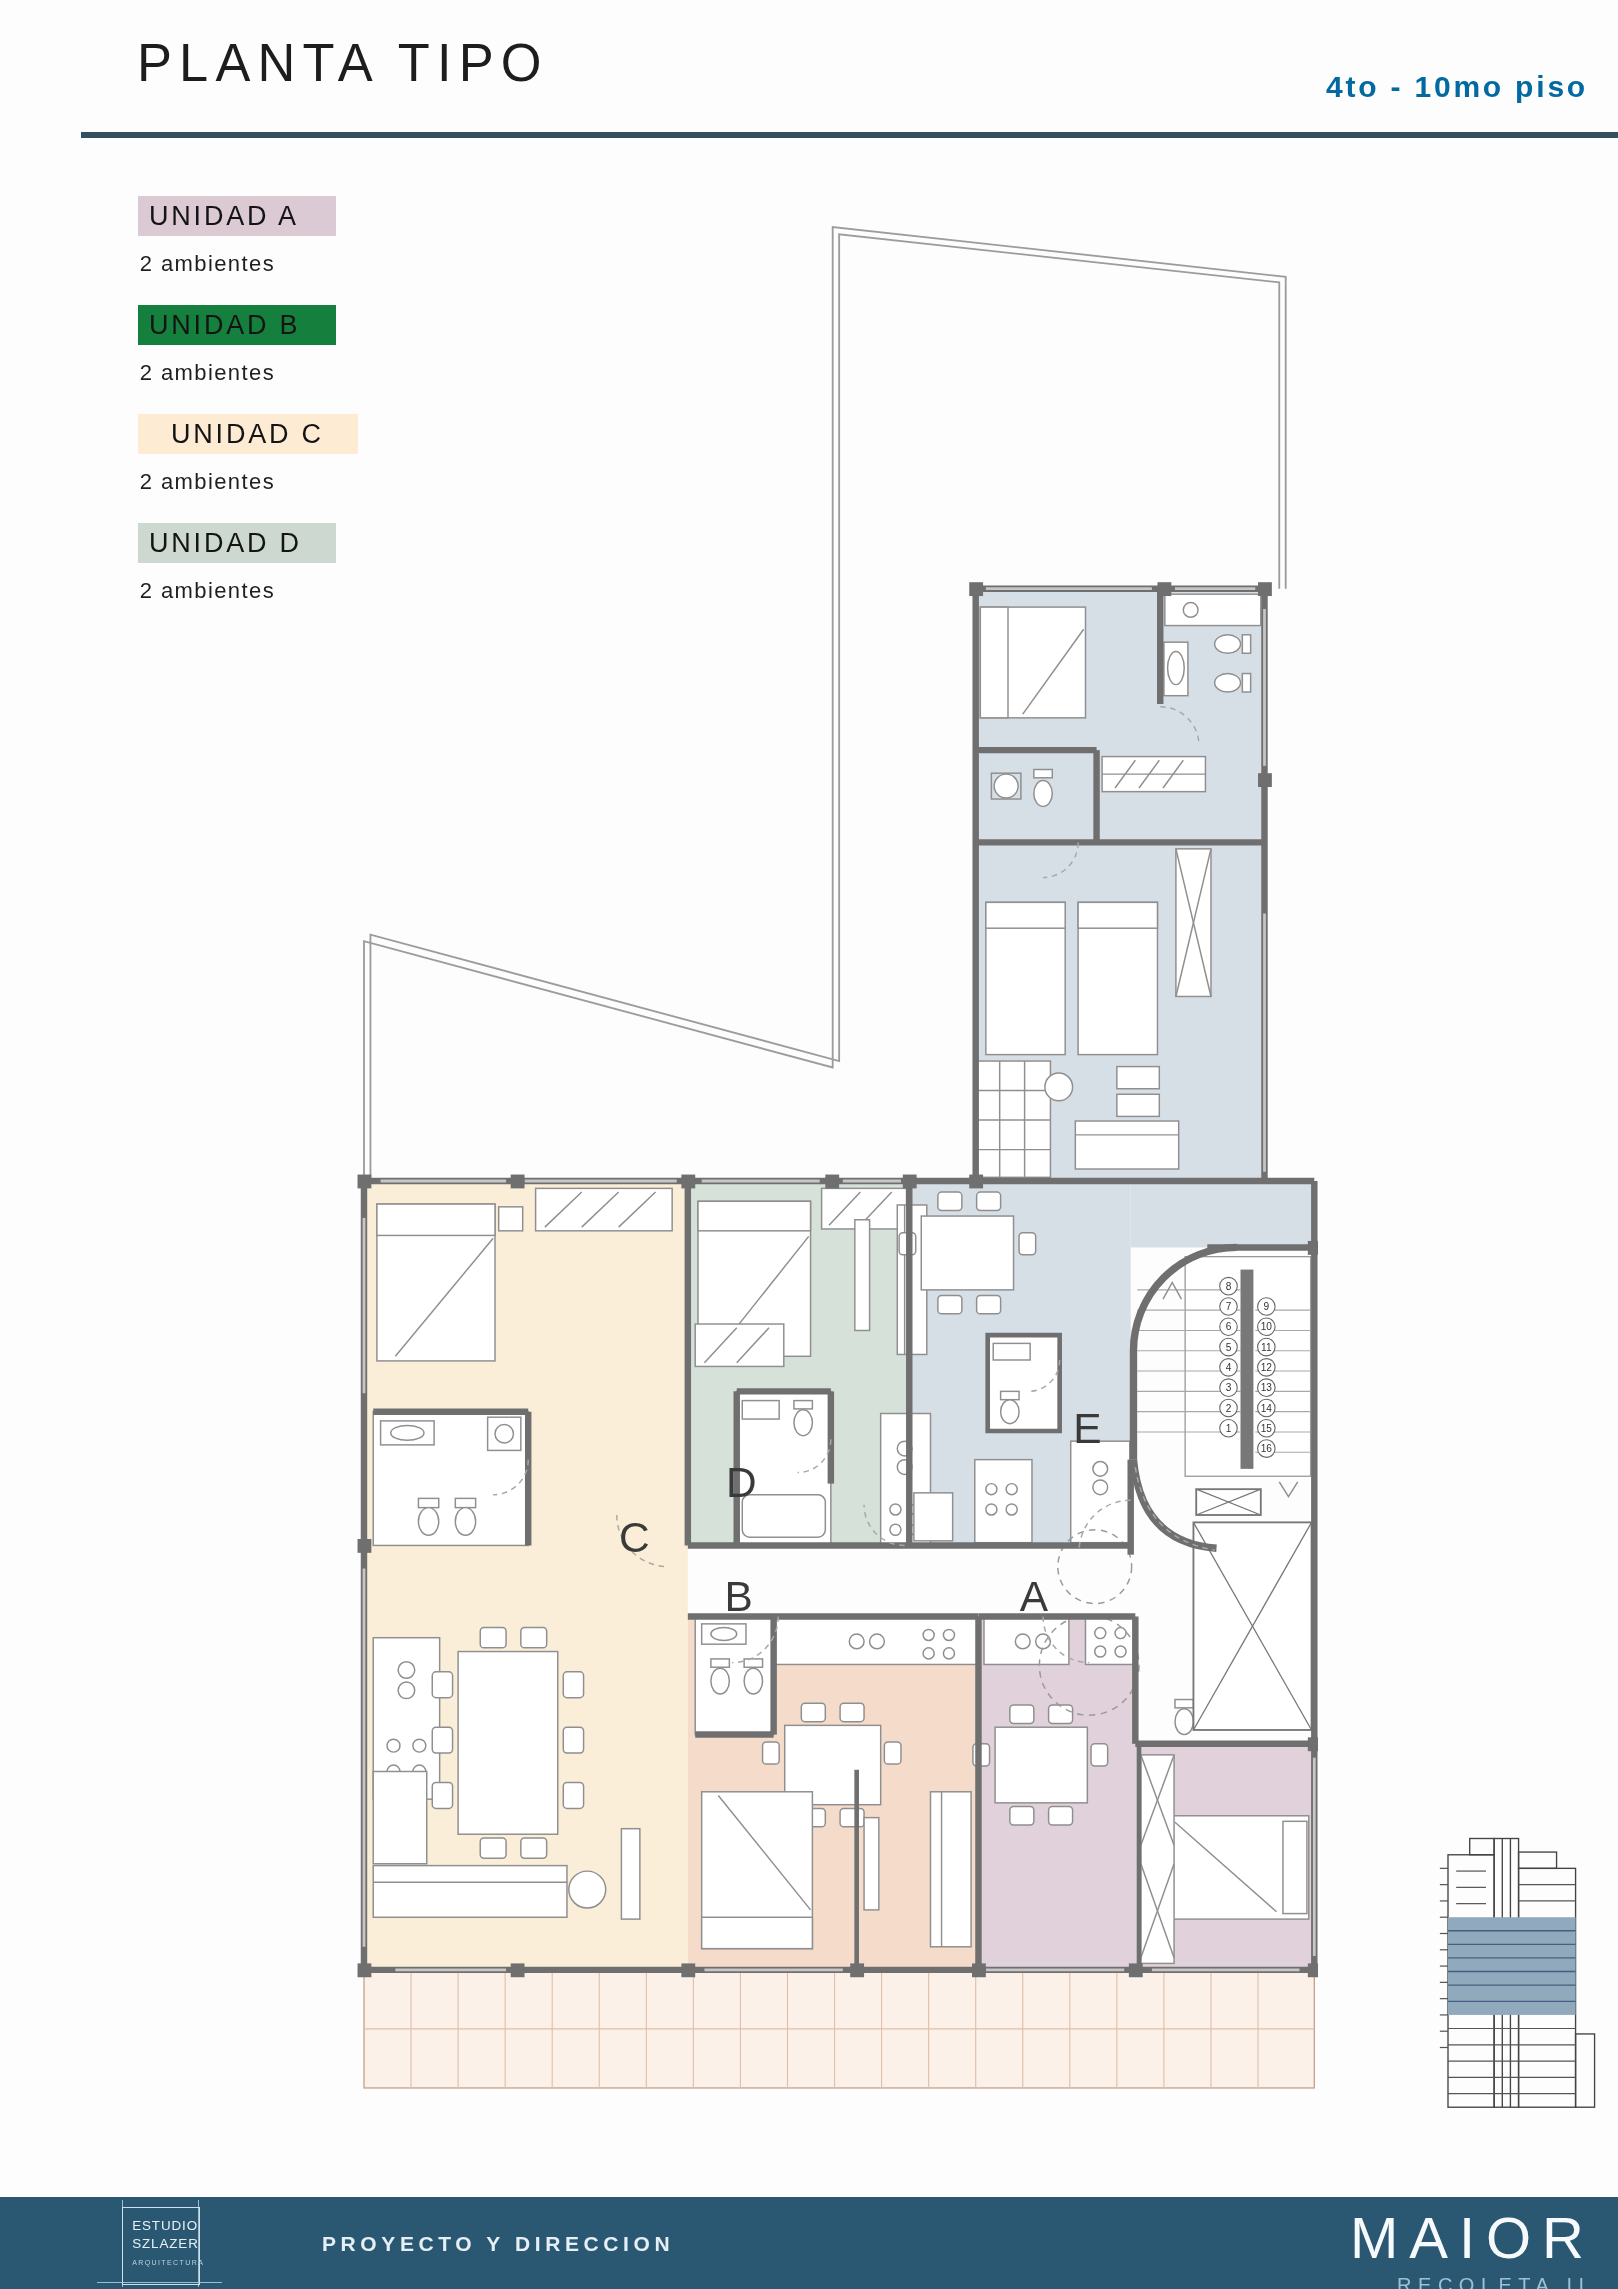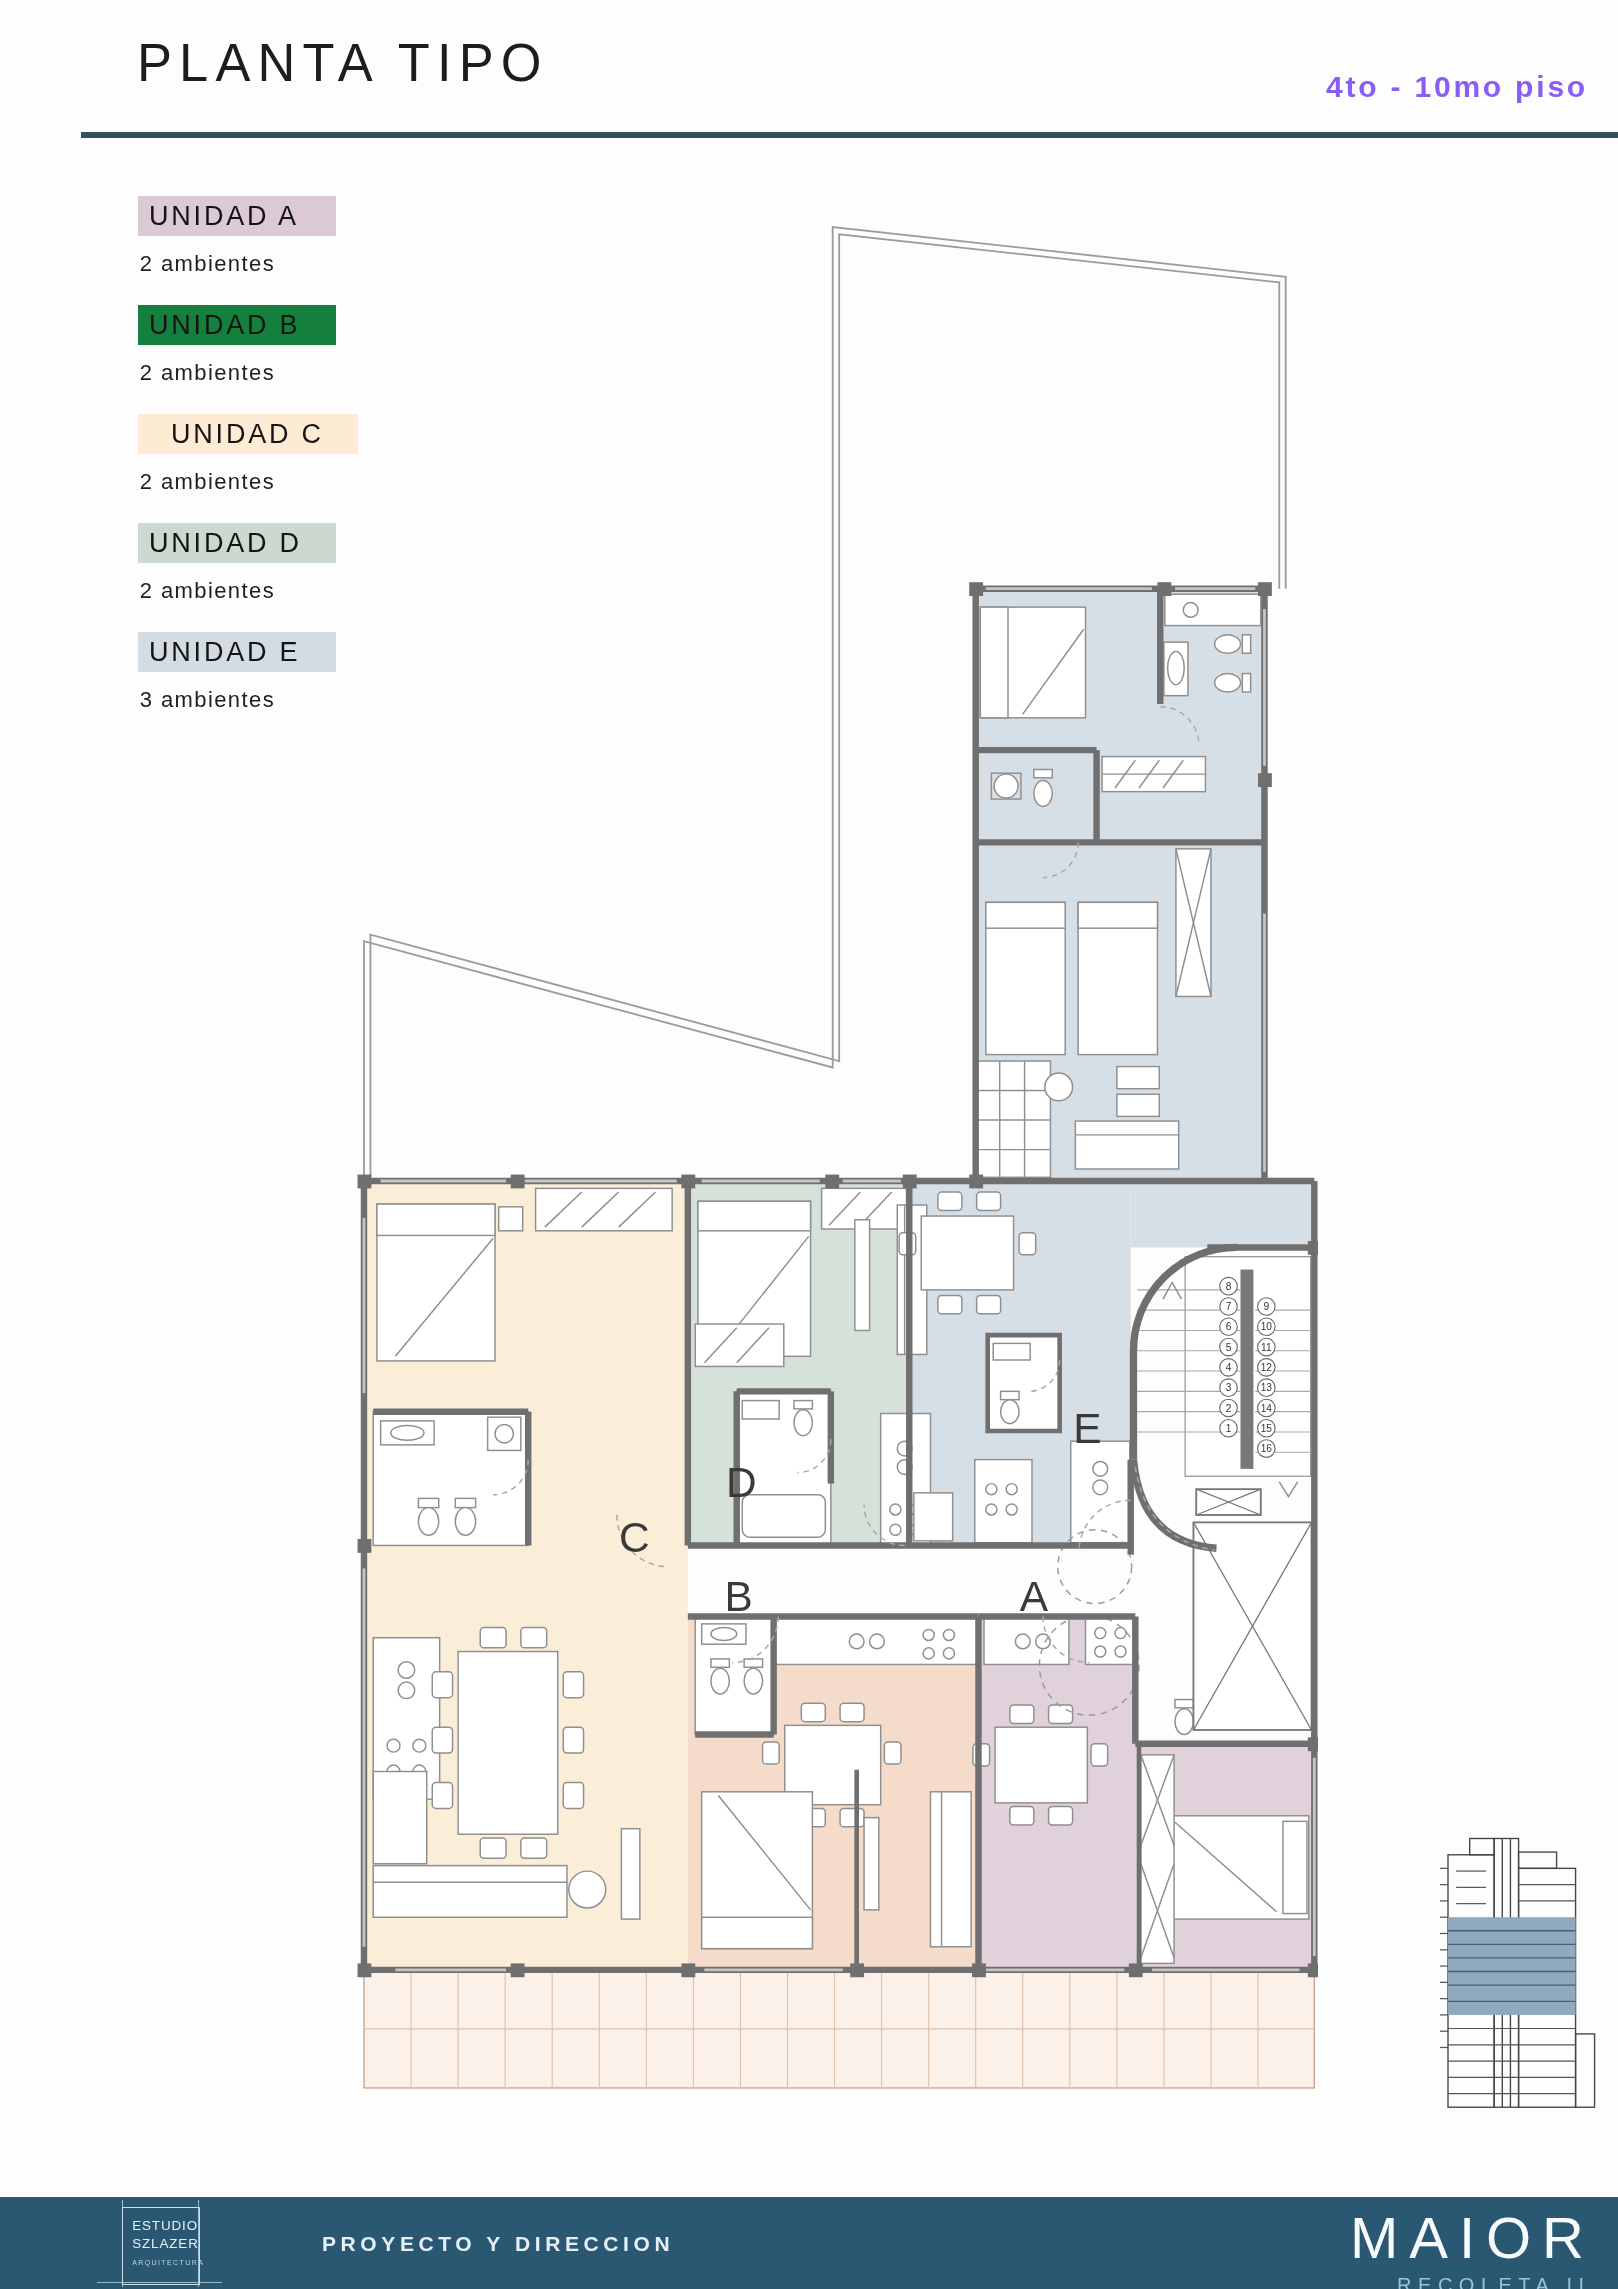--- a/index.html
+++ b/index.html
@@ -2,21 +2,21 @@
 <html style="font-size:14.8px"><head>
 <meta charset="utf-8">
 <style>
   html,body{margin:0;padding:0;}
   body{width:1619px;height:2290px;position:relative;background:#fdfdfd;
        font-family:"Liberation Sans",sans-serif;overflow:hidden;}
   
   .page-title{position:absolute;left:137px;top:31px;font-size:54px;font-weight:300;
       letter-spacing:7.4px;color:#1d1d1d;transform:scaleX(.97);transform-origin:left;}
   .floor-range{position:absolute;right:31px;top:70px;font-size:30px;font-weight:600;
-      letter-spacing:2.8px;color:#8b5cf6;}
+      letter-spacing:2.8px;color:#0369a1;}
   .header-rule{position:absolute;left:81px;top:132px;width:1538px;height:5.5px;
       background:#32505f;}
   
   .legend{position:absolute;left:138px;top:196px;}
   .legend-chip{display:inline-block;min-width:174px;padding:4.6px 13px 4.6px 11px;
       font-size:27px;letter-spacing:2.8px;color:#141414;font-weight:400;}
   .legend-desc{font-size:22px;letter-spacing:1.4px;color:#1f1f1f;
       margin:14.8px 0 28px 1.8px;}
   
   .plan{position:absolute;left:340px;top:212px;}
@@ -57,24 +57,20 @@
     <span class="legend-chip" style="background: #15803d;">UNIDAD B</span>
     <div class="legend-desc">2 ambientes</div>
   </div>
   <div>
     <span class="legend-chip" style="background: rgb(253, 235, 211); padding-left: 33px;">UNIDAD C</span>
     <div class="legend-desc">2 ambientes</div>
   </div>
   <div>
     <span class="legend-chip" style="background: rgb(204, 216, 208);">UNIDAD D</span>
     <div class="legend-desc">2 ambientes</div>
-  </div>
-  <div>
-    <span class="legend-chip" style="background: rgb(211, 220, 227);">UNIDAD E</span>
-    <div class="legend-desc">3 ambientes</div>
   </div>
 </div>
 
 <svg class="plan" width="978" height="1938" viewBox="0 0 1060 2100">
 
   <g>
     <rect x="26" y="1050" width="351" height="855" fill="#fbeed8"></rect>
     <rect x="377" y="1050" width="240" height="395" fill="#d6e1d9"></rect>
     <rect x="689" y="408" width="313" height="642" fill="#d7dfe6"></rect>
     <rect x="617" y="1050" width="240" height="395" fill="#d7dfe6"></rect>

